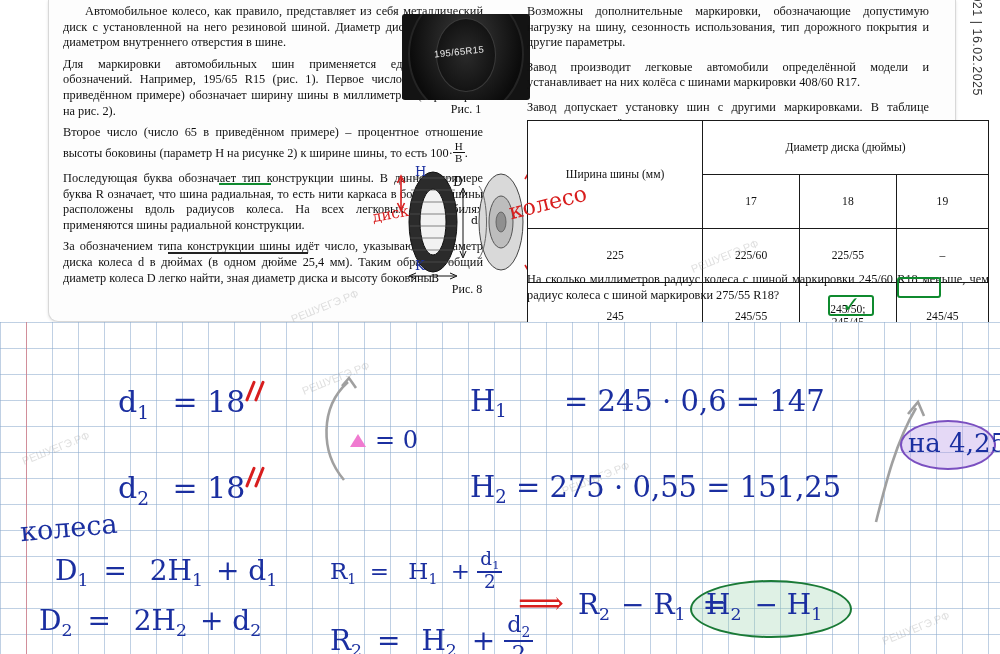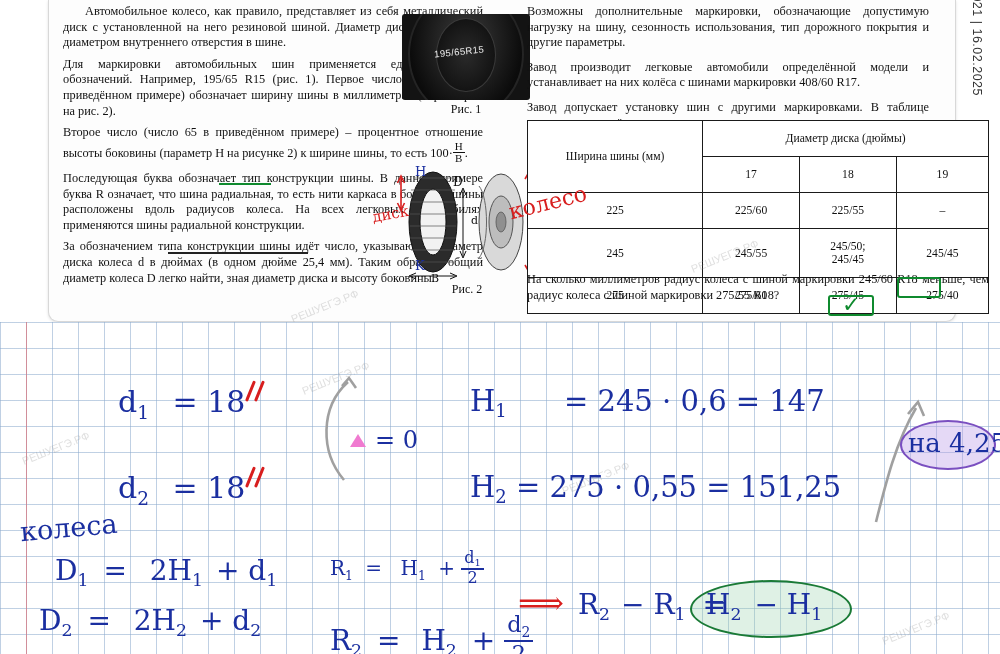--- a/index.html
+++ b/index.html
@@ -120,21 +120,21 @@
     left: 478px; top: 120px;
     width: 462px;
     border-collapse: collapse;
     font-size: 11.6px;
     color: #111;
     background: #fff;
   }
   #tyre-table th, #tyre-table td {
     border: 1px solid #1a1a1a;
     text-align: center;
-    padding: 11px 2px;
+    padding: 20px 2px;
     font-weight: normal;
   }
   #tyre-table th { font-weight: normal; }
   #tyre-table td.w { padding: 5px 2px; }
 
   #question {
     position: absolute;
     left: 478px; top: 272px;
     width: 462px;
     font-size: 12.3px;
@@ -307,21 +307,21 @@
             <line x1="18" y1="112" x2="62" y2="112"></line>
             <polyline points="23,109 16,112 23,115"></polyline>
             <polyline points="57,109 64,112 57,115"></polyline>
           </g>
           <text x="22" y="12" font-family="DejaVu Serif, serif" font-size="13" fill="#1b2fa0">H</text>
           <text x="22" y="106" font-family="DejaVu Serif, serif" font-size="13" fill="#1b2fa0">K</text>
           <text x="60" y="22" font-family="DejaVu Serif, serif" font-size="12" fill="#111">D</text>
           <text x="78" y="60" font-family="DejaVu Serif, serif" font-size="11" fill="#111">d</text>
           <text x="38" y="118" font-family="DejaVu Serif, serif" font-size="11" fill="#111">B</text>
         </svg>
-        <div id="fig2-cap">Рис. 2</div>
+        <div id="fig2-cap">Рис. 8</div>
       </div>
 
       <div class="col-right">
         <p>Возможны дополнительные маркировки, обозначающие допустимую нагрузку на шину, сезонность использования, тип дорожного покрытия и другие параметры.</p>
         <p>Завод производит легковые автомобили определённой модели и устанавливает на них колёса с шинами маркировки 408/60 R17.</p>
         <p>Завод допускает установку шин с другими маркировками. В таблице показаны разрешённые размеры шин.</p>
       </div>
 
       <table id="tyre-table">
         <tbody>
@@ -434,21 +434,21 @@
       <span style="margin-left:4px;">+ d</span><span class="sub">1</span>
     </div>
 
     <div class="hw hw-blue" style="left:39px; top:282px; font-size:28px;">
       <span>D</span><span class="sub">2</span>
       <span style="margin-left:6px;">=</span>
       <span style="margin-left:14px;">2H</span><span class="sub">2</span>
       <span style="margin-left:4px;">+ d</span><span class="sub">2</span>
     </div>
 
-    <div class="hw hw-blue" style="left:330px; top:228px; font-size:20px;">
+    <div class="hw hw-blue" style="left:330px; top:228px; font-size:23px;">
       <span>R</span><span class="sub">1</span>
       <span style="margin-left:6px;">=</span>
       <span style="margin-left:12px;">H</span><span class="sub">1</span>
       <span style="margin-left:6px;">+</span>
       <span class="fr">
         <span class="n"><span>d</span><span class="sub">1</span></span>
         <span class="d">2</span>
       </span>
     </div>
 

